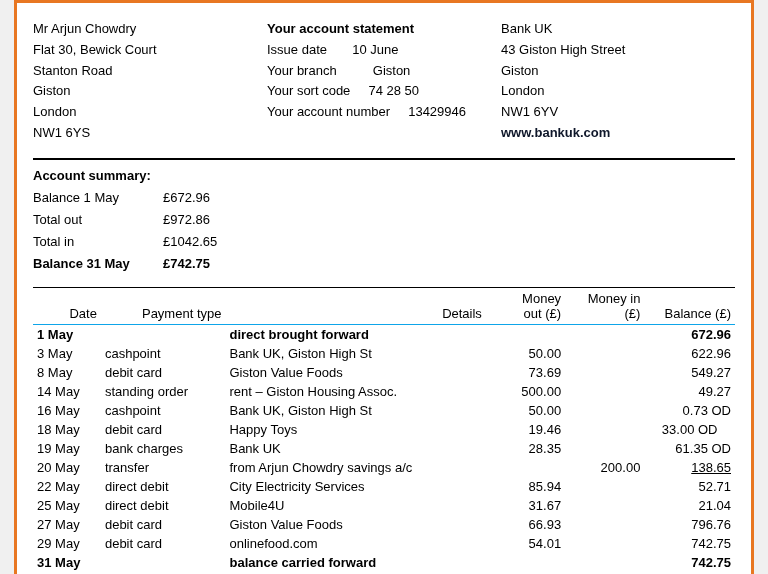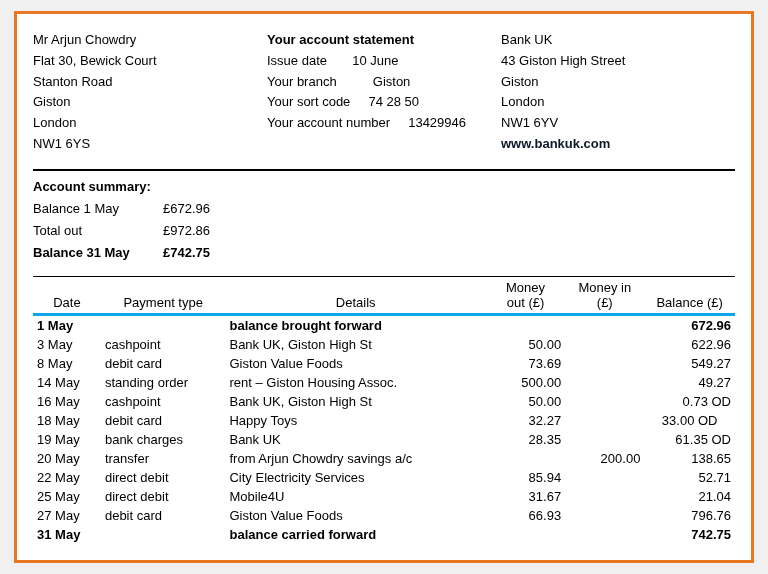--- a/index.html
+++ b/index.html
@@ -56,25 +56,25 @@
       width: 100px;
     }
     .summary-row.bold-row {
       font-weight: bold;
     }
     .transactions-table {
       width: 100%;
       border-collapse: collapse;
     }
     .transactions-table th {
-      text-align: center;
+      text-align: right;
       font-weight: normal;
       padding: 3px 4px;
       border-top: 1px solid #000;
-      border-bottom: 3px solid #0ea5e9;
+      border-bottom: 1px solid #0ea5e9;
       vertical-align: bottom;
     }
     .transactions-table td {
       padding: 2px 4px;
       vertical-align: top;
     }
     .col-date { width: 60px; }
     .col-payment { width: 110px; }
     .col-details { width: 230px; }
     .col-moneyout { width: 70px; text-align: right; }
@@ -138,20 +138,24 @@
 
   <div class="account-summary">
     <div class="summary-title">Account summary:</div>
     <div class="summary-row">
       <span class="summary-label">Balance 1 May</span>
       <span class="summary-value">£672.96</span>
     </div>
     <div class="summary-row">
       <span class="summary-label">Total out</span>
       <span class="summary-value">£972.86</span>
+    </div>
+    <div class="summary-row">
+      <span class="summary-label">Total in</span>
+      <span class="summary-value">£1042.65</span>
     </div>
     <div class="summary-row bold-row">
       <span class="summary-label">Balance 31 May</span>
       <span class="summary-value">£742.75</span>
     </div>
   </div>
 
   <table class="transactions-table">
     <thead>
       <tr>
@@ -160,21 +164,21 @@
         <th class="col-details">Details</th>
         <th class="col-moneyout th-moneyout">Money<br>out (£)</th>
         <th class="col-moneyin th-moneyin">Money in<br>(£)</th>
         <th class="col-balance th-balance">Balance (£)</th>
       </tr>
     </thead>
     <tbody id="table-body">
     <tr class="bold-row">
           <td class="col-date">1 May</td>
           <td class="col-payment"></td>
-          <td class="col-details">balance brought forward</td>
+          <td class="col-details">direct brought forward</td>
           <td class="col-moneyout" style="text-align: right;"></td>
           <td class="col-moneyin" style="text-align: right;"></td>
           <td class="col-balance" style="text-align: right;">672.96</td>
         </tr>
         <tr>
           <td class="col-date">3 May</td>
           <td class="col-payment">cashpoint</td>
           <td class="col-details">Bank UK, Giston High St</td>
           <td class="col-moneyout" style="text-align: right;">50.00</td>
           <td class="col-moneyin" style="text-align: right;"></td>
@@ -201,39 +205,39 @@
           <td class="col-payment">cashpoint</td>
           <td class="col-details">Bank UK, Giston High St</td>
           <td class="col-moneyout" style="text-align: right;">50.00</td>
           <td class="col-moneyin" style="text-align: right;"></td>
           <td class="col-balance" style="text-align: right;">0.73 OD</td>
         </tr>
         <tr>
           <td class="col-date">18 May</td>
           <td class="col-payment">debit card</td>
           <td class="col-details">Happy Toys</td>
-          <td class="col-moneyout" style="text-align: right;">32.27</td>
+          <td class="col-moneyout" style="text-align: right;">19.46</td>
           <td class="col-moneyin" style="text-align: right;"></td>
           <td class="col-balance" style="text-align: center;">33.00 OD</td>
         </tr>
         <tr>
           <td class="col-date">19 May</td>
           <td class="col-payment">bank charges</td>
           <td class="col-details">Bank UK</td>
           <td class="col-moneyout" style="text-align: right;">28.35</td>
           <td class="col-moneyin" style="text-align: right;"></td>
           <td class="col-balance" style="text-align: right;">61.35 OD</td>
         </tr>
         <tr>
           <td class="col-date">20 May</td>
           <td class="col-payment">transfer</td>
           <td class="col-details">from Arjun Chowdry savings a/c</td>
           <td class="col-moneyout" style="text-align: right;"></td>
           <td class="col-moneyin" style="text-align: right;">200.00</td>
-          <td class="col-balance" style="text-align: right;">138.65</td>
+          <td class="col-balance" style="text-align: right; text-decoration: underline;">138.65</td>
         </tr>
         <tr>
           <td class="col-date">22 May</td>
           <td class="col-payment">direct debit</td>
           <td class="col-details">City Electricity Services</td>
           <td class="col-moneyout" style="text-align: right;">85.94</td>
           <td class="col-moneyin" style="text-align: right;"></td>
           <td class="col-balance" style="text-align: right;">52.71</td>
         </tr>
         <tr>
@@ -244,20 +248,28 @@
           <td class="col-moneyin" style="text-align: right;"></td>
           <td class="col-balance" style="text-align: right;">21.04</td>
         </tr>
         <tr>
           <td class="col-date">27 May</td>
           <td class="col-payment">debit card</td>
           <td class="col-details">Giston Value Foods</td>
           <td class="col-moneyout" style="text-align: right;">66.93</td>
           <td class="col-moneyin" style="text-align: right;"></td>
           <td class="col-balance" style="text-align: right;">796.76</td>
+        </tr>
+        <tr>
+          <td class="col-date">29 May</td>
+          <td class="col-payment">debit card</td>
+          <td class="col-details">onlinefood.com</td>
+          <td class="col-moneyout" style="text-align: right;">54.01</td>
+          <td class="col-moneyin" style="text-align: right;"></td>
+          <td class="col-balance" style="text-align: right;">742.75</td>
         </tr>
         <tr class="bold-row">
           <td class="col-date">31 May</td>
           <td class="col-payment"></td>
           <td class="col-details">balance carried forward</td>
           <td class="col-moneyout" style="text-align: right;"></td>
           <td class="col-moneyin" style="text-align: right;"></td>
           <td class="col-balance" style="text-align: right;">742.75</td>
         </tr>
       </tbody>

